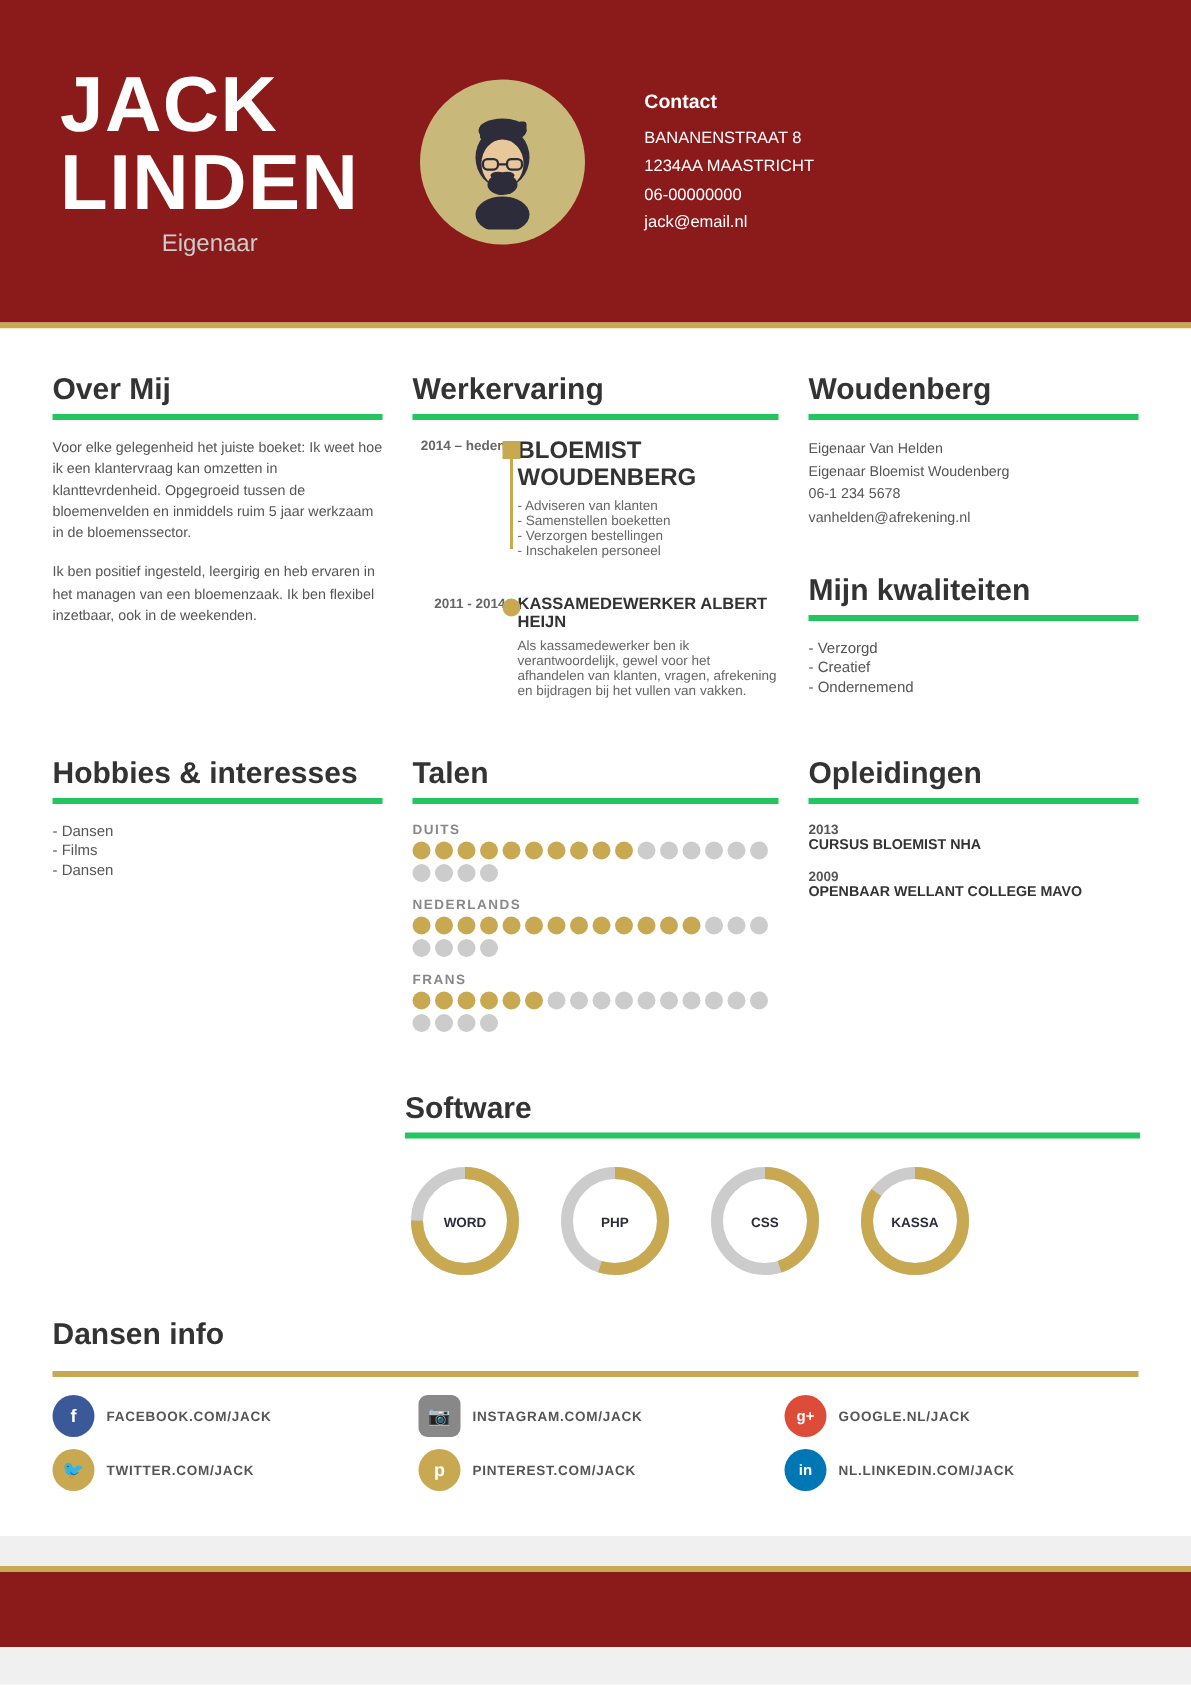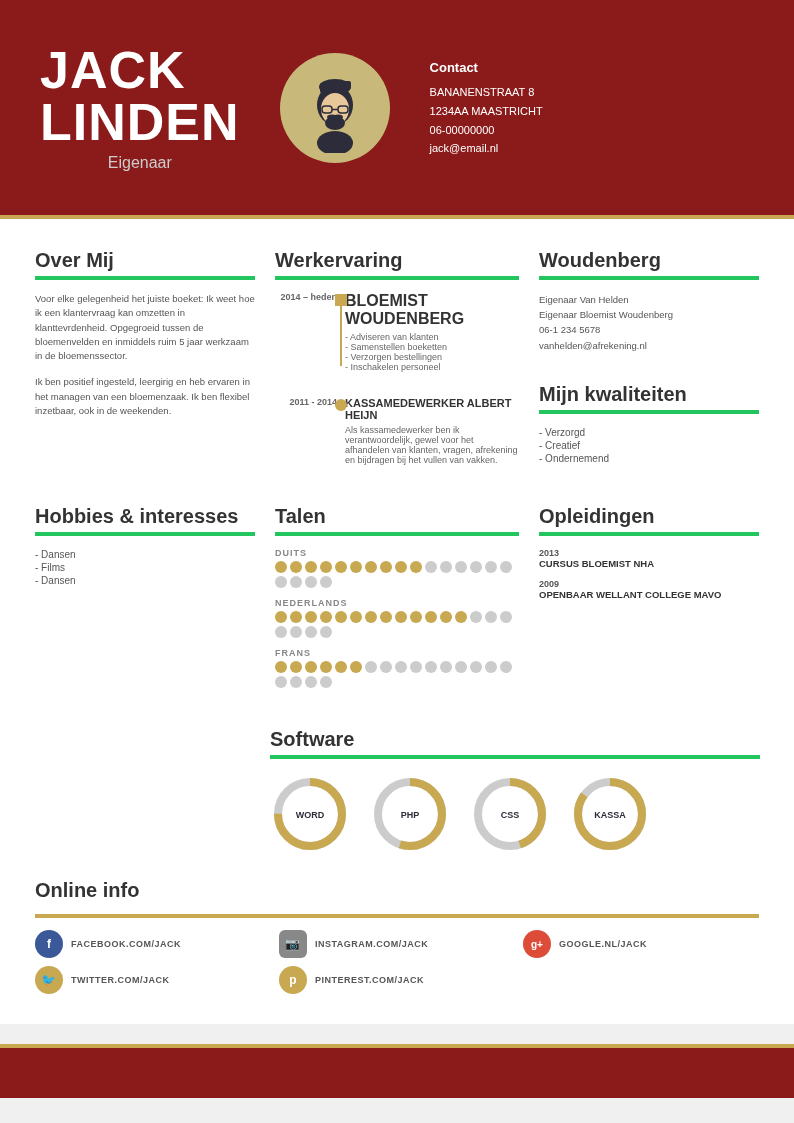--- a/index.html
+++ b/index.html
@@ -315,21 +315,21 @@
           <svg width="80" height="80" viewBox="0 0 80 80">
             <circle cx="40" cy="40" r="32" fill="none" stroke="#ccc" stroke-width="8"></circle>
             <circle cx="40" cy="40" r="32" fill="none" stroke="#c8a951" stroke-width="8" stroke-dasharray="170.90264035528475 30.159289474462014" stroke-dashoffset="0" transform="rotate(-90 40 40)"></circle>
             <text x="40" y="44" text-anchor="middle" font-size="9" font-weight="bold" fill="#2c2c3a">KASSA</text>
           </svg>
         </div>
       </div>
   </div>
 
   <div class="online-section">
-    <div class="online-title">Online info</div>
+    <div class="online-title">Dansen info</div>
     <div class="gold-line" style="margin-bottom:12px;"></div>
     <div class="social-grid" id="social-grid">
         <div class="social-item">
           <div class="social-icon facebook" style="background: rgb(59, 89, 152); width: 28px; height: 28px; border-radius: 50%; display: flex; align-items: center; justify-content: center; font-size: 12px; font-weight: bold; color: white; flex-shrink: 0;">f</div>
           <span class="social-url" style="font-size: 9px; font-weight: bold; color: rgb(85, 85, 85); letter-spacing: 0.5px;">FACEBOOK.COM/JACK</span>
         </div>
         <div class="social-item">
           <div class="social-icon instagram" style="background: rgb(136, 136, 136); width: 28px; height: 28px; border-radius: 6px; display: flex; align-items: center; justify-content: center; font-size: 12px; font-weight: bold; color: white; flex-shrink: 0;">📷</div>
           <span class="social-url" style="font-size: 9px; font-weight: bold; color: rgb(85, 85, 85); letter-spacing: 0.5px;">INSTAGRAM.COM/JACK</span>
         </div>
@@ -338,19 +338,23 @@
           <span class="social-url" style="font-size: 9px; font-weight: bold; color: rgb(85, 85, 85); letter-spacing: 0.5px;">GOOGLE.NL/JACK</span>
         </div>
         <div class="social-item">
           <div class="social-icon twitter" style="background: rgb(200, 169, 81); width: 28px; height: 28px; border-radius: 50%; display: flex; align-items: center; justify-content: center; font-size: 12px; font-weight: bold; color: white; flex-shrink: 0;">🐦</div>
           <span class="social-url" style="font-size: 9px; font-weight: bold; color: rgb(85, 85, 85); letter-spacing: 0.5px;">TWITTER.COM/JACK</span>
         </div>
         <div class="social-item">
           <div class="social-icon pinterest" style="background: rgb(200, 169, 81); width: 28px; height: 28px; border-radius: 50%; display: flex; align-items: center; justify-content: center; font-size: 12px; font-weight: bold; color: white; flex-shrink: 0;">p</div>
           <span class="social-url" style="font-size: 9px; font-weight: bold; color: rgb(85, 85, 85); letter-spacing: 0.5px;">PINTEREST.COM/JACK</span>
         </div>
+        <div class="social-item">
+          <div class="social-icon linkedin" style="background: rgb(0, 119, 181); width: 28px; height: 28px; border-radius: 50%; display: flex; align-items: center; justify-content: center; font-size: 10px; font-weight: bold; color: white; flex-shrink: 0;">in</div>
+          <span class="social-url" style="font-size: 9px; font-weight: bold; color: rgb(85, 85, 85); letter-spacing: 0.5px;">NL.LINKEDIN.COM/JACK</span>
+        </div>
       </div>
   </div>
 
 </div>
 
 <div class="footer-gold"></div>
 <div class="footer-dark"></div>
 
 </body></html>

